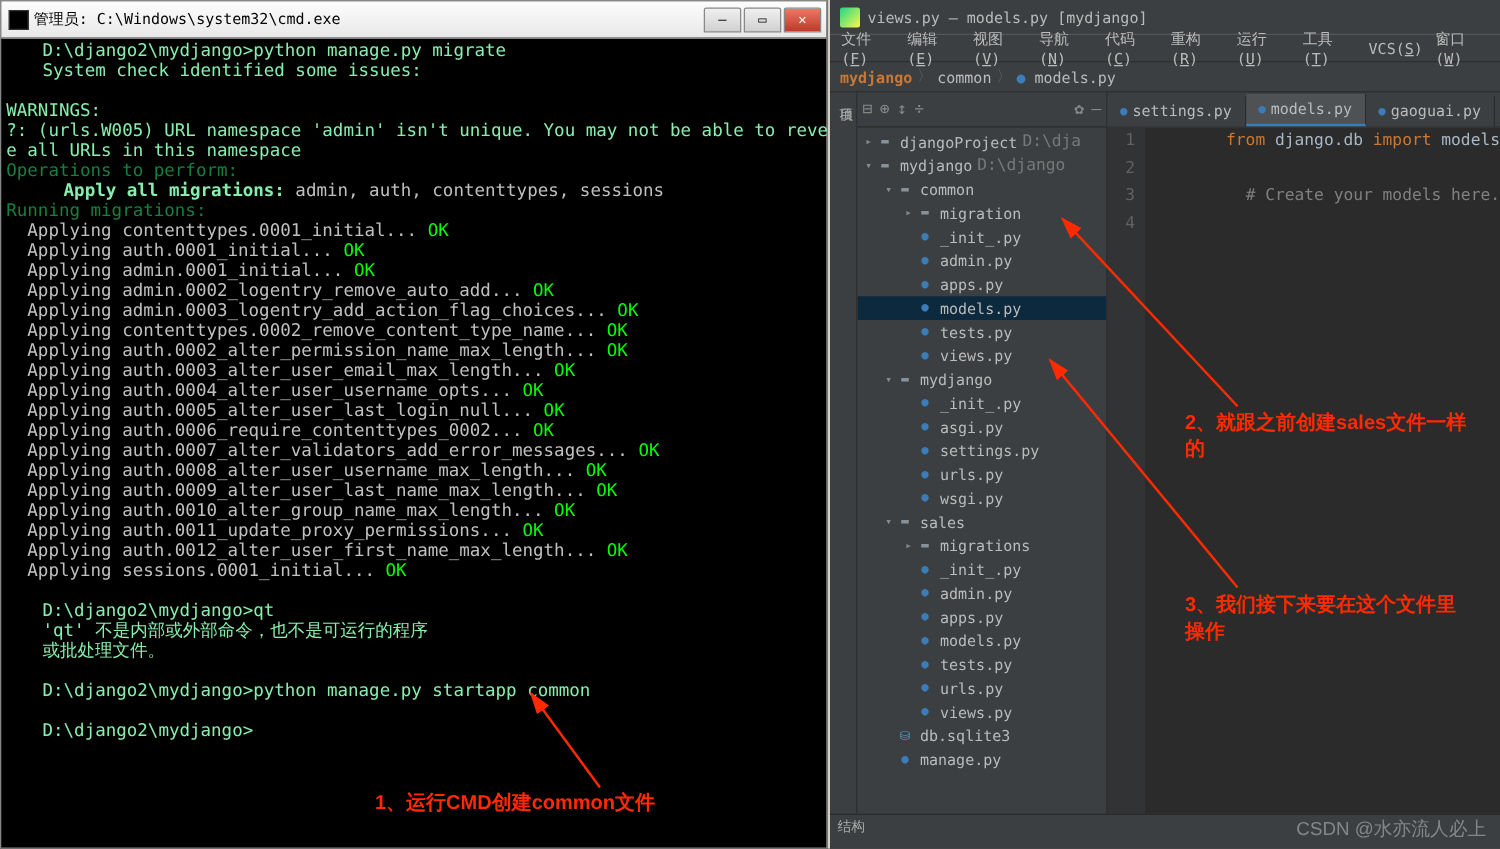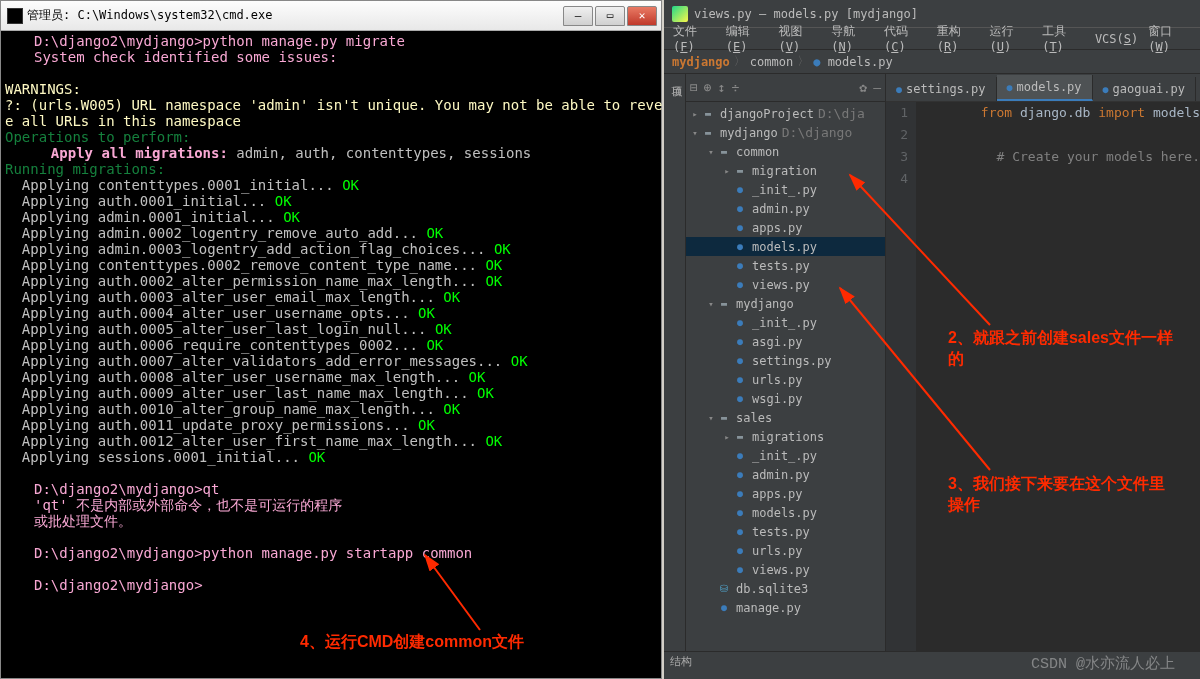--- a/index.html
+++ b/index.html
@@ -7,22 +7,22 @@
 
 
 .cmd { position:absolute; left:0; top:0; width:662px; height:679px; background:#000; border:1px solid #888; }
 .cmd-titlebar { height:30px; background:linear-gradient(#fdfdfd,#e8e8e8); display:flex; align-items:center; padding:0 4px 0 6px; border-bottom:1px solid #aaa; color:#000; font-size:12px; }
 .cmd-titlebar .cmd-icon { width:16px; height:16px; margin-right:4px; background:#000; border:1px solid #333; }
 .cmd-titlebar .title { flex:1; }
 .cmd-btns { display:flex; gap:2px; }
 .cmd-btns div { width:30px; height:20px; background:linear-gradient(#f0f0f0,#d0d0d0); border:1px solid #888; font-size:11px; text-align:center; line-height:18px; border-radius:2px 2px 0 0; }
 .cmd-btns .close { background:linear-gradient(#e97a64,#c0392b); color:#fff; }
 .cmd-body { font-family:"SimSun","Consolas",monospace; font-size:14px; line-height:16px; padding:2px 4px; color:#c0c0c0; white-space:pre; }
-.cmd-body .wt { color:#f9a8d4;padding-left:29px; }
-.cmd-body .yel { color:#fef9c3; }
+.cmd-body .wt { color:#86efac;padding-left:29px; }
+.cmd-body .yel { color:#86efac; }
 .cmd-body .cy { color:#15803d; }
 .cmd-body .gr { color:#00ff00; }
 
 
 .pyc { position:absolute; left:664px; top:0; width:536px; height:679px; background:#3c3f41; color:#bbb; font-size:12px; }
 .pyc-titlebar { height:28px; background:#3c3f41; border-bottom:1px solid #555; display:flex; align-items:center; padding:0 8px; font-size:12px; color:#bbb; }
 .pyc-titlebar .logo { width:16px; height:16px; background:linear-gradient(135deg,#21d789,#fcf84a); margin-right:6px; border-radius:2px; }
 .menubar { height:22px; background:#3c3f41; display:flex; align-items:center; padding:0 4px; font-size:12px; color:#bbb; border-bottom:1px solid #2b2b2b; }
 .menubar span { padding:0 5px; }
 .menubar span u { text-decoration:underline; }
@@ -48,21 +48,21 @@
 .tab .pyi { color:#3b7cba; font-size:10px; }
 .code-area { flex:1; display:flex; font-family:Consolas,monospace; font-size:13px; line-height:22px; }
 .gutter { width:30px; text-align:right; padding-right:8px; color:#606366; background:#313335; }
 .code { flex:1; padding-left:8px; color:#a9b7c6;text-align:right; }
 .code .kw { color:#cc7832; }
 .code .cm { color:#808080; }
 .bottom-tabs { position:absolute; bottom:0; left:0; right:0; height:28px; background:#3c3f41; border-top:1px solid #2b2b2b; font-size:11px; color:#aaa; padding:2px 6px; }
 
 
 .anno { position:absolute; color:#ff2a00; font-size:16px; font-family:"Microsoft YaHei",sans-serif; pointer-events:none; font-weight:700; }
-.watermark { position:absolute; right:25px; bottom:6px; color:rgba(220,220,220,0.45); font-size:15px; font-family:Liberation Mono, monospace; }
+.watermark { position:absolute; right:11px; bottom:6px; color:rgba(220,220,220,0.45); font-size:15px; font-family:Liberation Sans, sans-serif; }
 svg.arrow-svg { position:absolute; pointer-events:none; }
 </style>
 </head>
 <body>
 
 <div class="cmd">
   <div class="cmd-titlebar">
     <div class="cmd-icon"></div>
     <span class="title">管理员: C:\Windows\system32\cmd.exe</span>
     <div class="cmd-btns">
@@ -270,21 +270,21 @@
         <div class="code">
           <span class="kw">from</span> django.db <span class="kw">import</span> models<br><br>
           <span class="cm"># Create your models here.</span><br>
         </div>
       </div>
     </div>
   </div>
   <div class="bottom-tabs"><span>结构</span></div>
 </div>
 
-<div class="anno" style="left:300px; top:632px;">4、运行CMD创建common文件</div>
+<div class="anno" style="left:300px; top:632px;">1、运行CMD创建common文件</div>
 <div class="anno" style="left:948px; top:328px; width:230px;">2、就跟之前创建sales文件一样的</div>
 <div class="anno" style="left:948px; top:474px; width:230px;">3、我们接下来要在这个文件里操作</div>
 <div class="watermark">CSDN @水亦流人必上</div>
 
 <svg class="arrow-svg" style="left:0;top:0;width:1200px;height:679px;">
   <defs>
     <marker id="ah" markerWidth="10" markerHeight="10" refX="8" refY="3" orient="auto">
       <path d="M0,0 L0,6 L9,3 z" fill="#ff2a00"></path>
     </marker>
   </defs>

